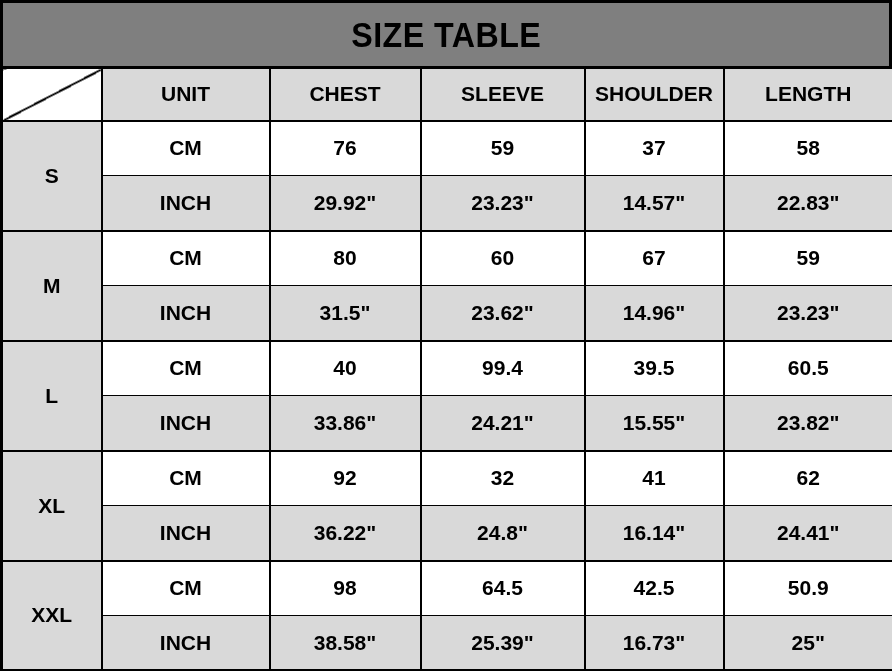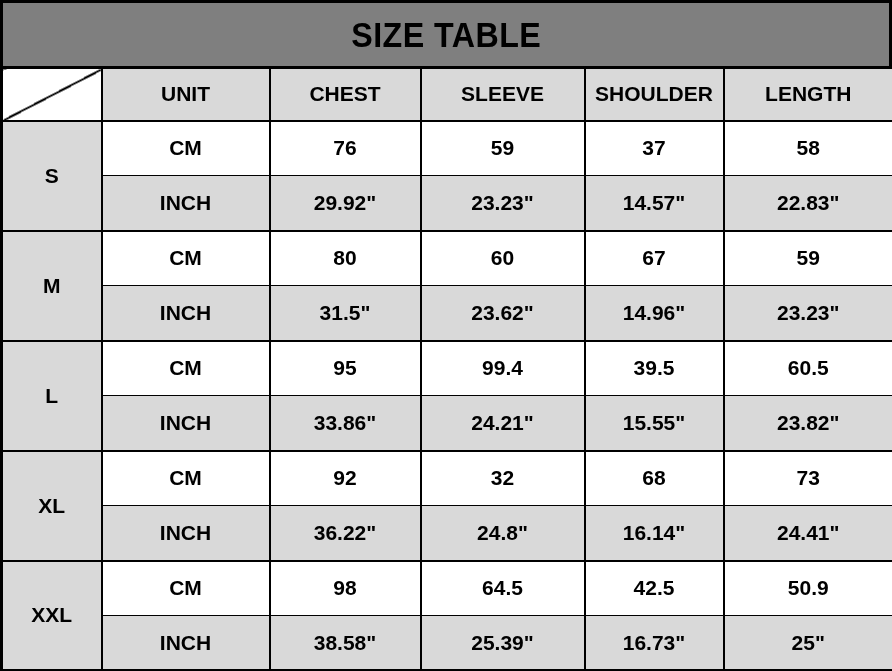--- a/index.html
+++ b/index.html
@@ -123,39 +123,39 @@
         <tr class="row-inch">
           <td>INCH</td>
           <td>31.5"</td>
           <td>23.62"</td>
           <td>14.96"</td>
           <td>23.23"</td>
         </tr>
         <tr class="row-cm">
           <td rowspan="2" class="size-label">L</td>
           <td>CM</td>
-          <td>95</td>
+          <td>40</td>
           <td>99.4</td>
           <td>39.5</td>
           <td>60.5</td>
         </tr>
         <tr class="row-inch">
           <td>INCH</td>
           <td>33.86"</td>
           <td>24.21"</td>
           <td>15.55"</td>
           <td>23.82"</td>
         </tr>
         <tr class="row-cm">
           <td rowspan="2" class="size-label">XL</td>
           <td>CM</td>
           <td>92</td>
           <td>32</td>
-          <td>68</td>
-          <td>73</td>
+          <td>41</td>
+          <td>62</td>
         </tr>
         <tr class="row-inch">
           <td>INCH</td>
           <td>36.22"</td>
           <td>24.8"</td>
           <td>16.14"</td>
           <td>24.41"</td>
         </tr>
         <tr class="row-cm">
           <td rowspan="2" class="size-label">XXL</td>

